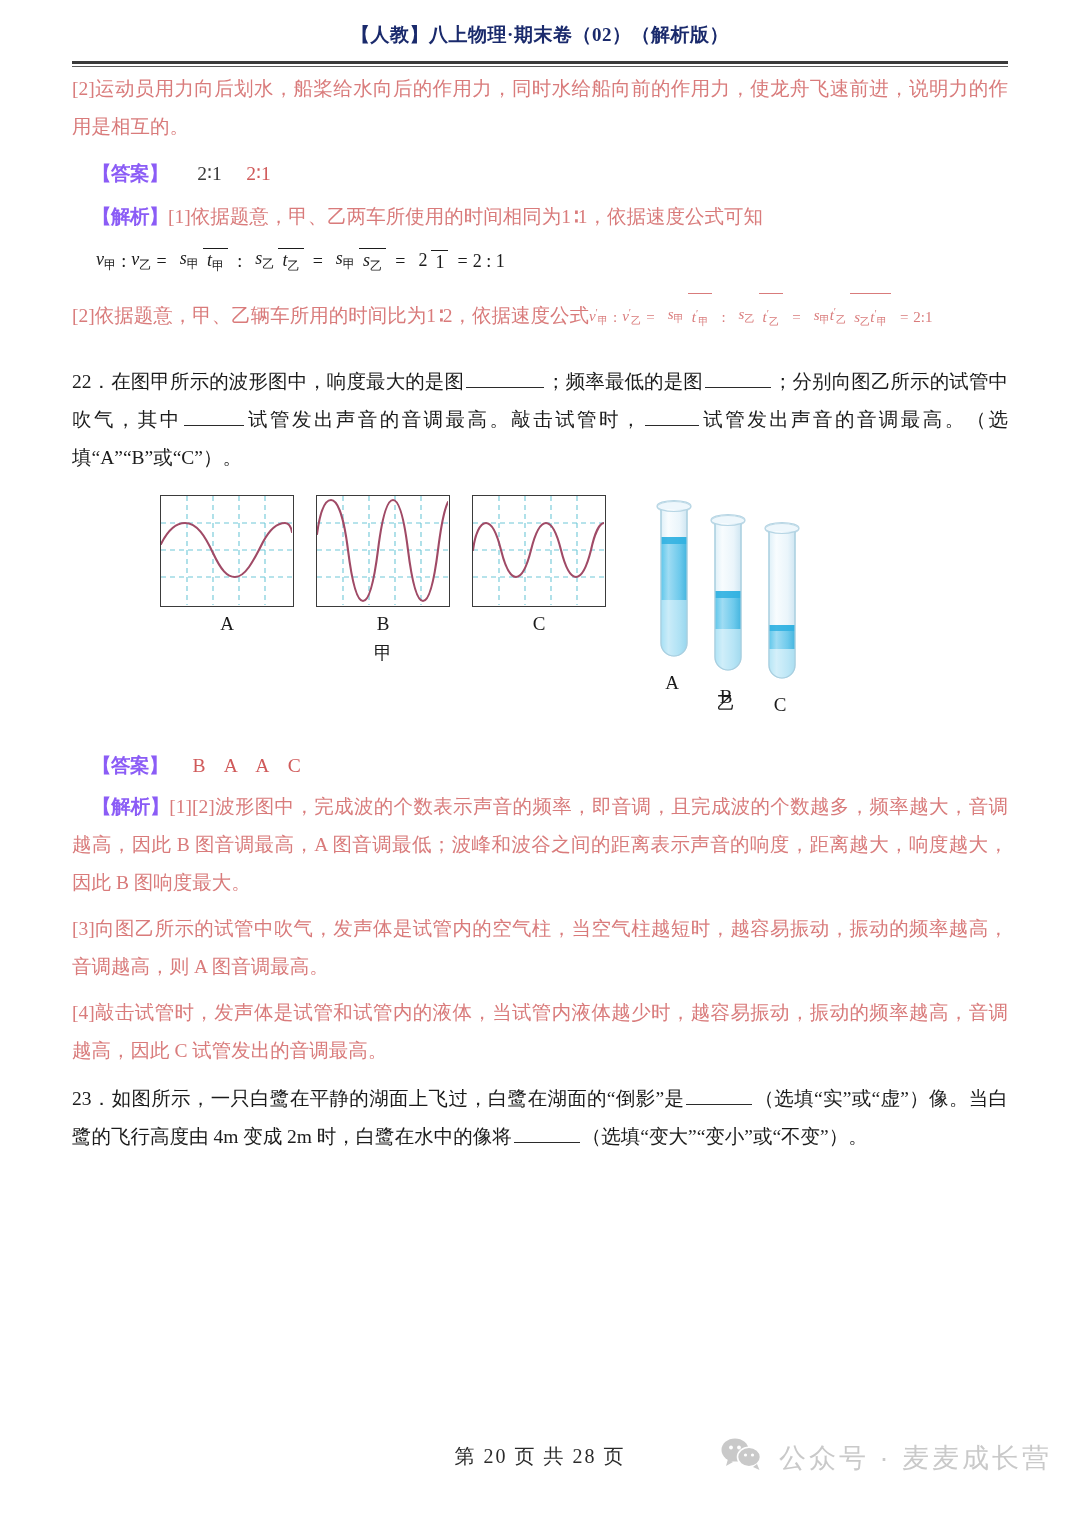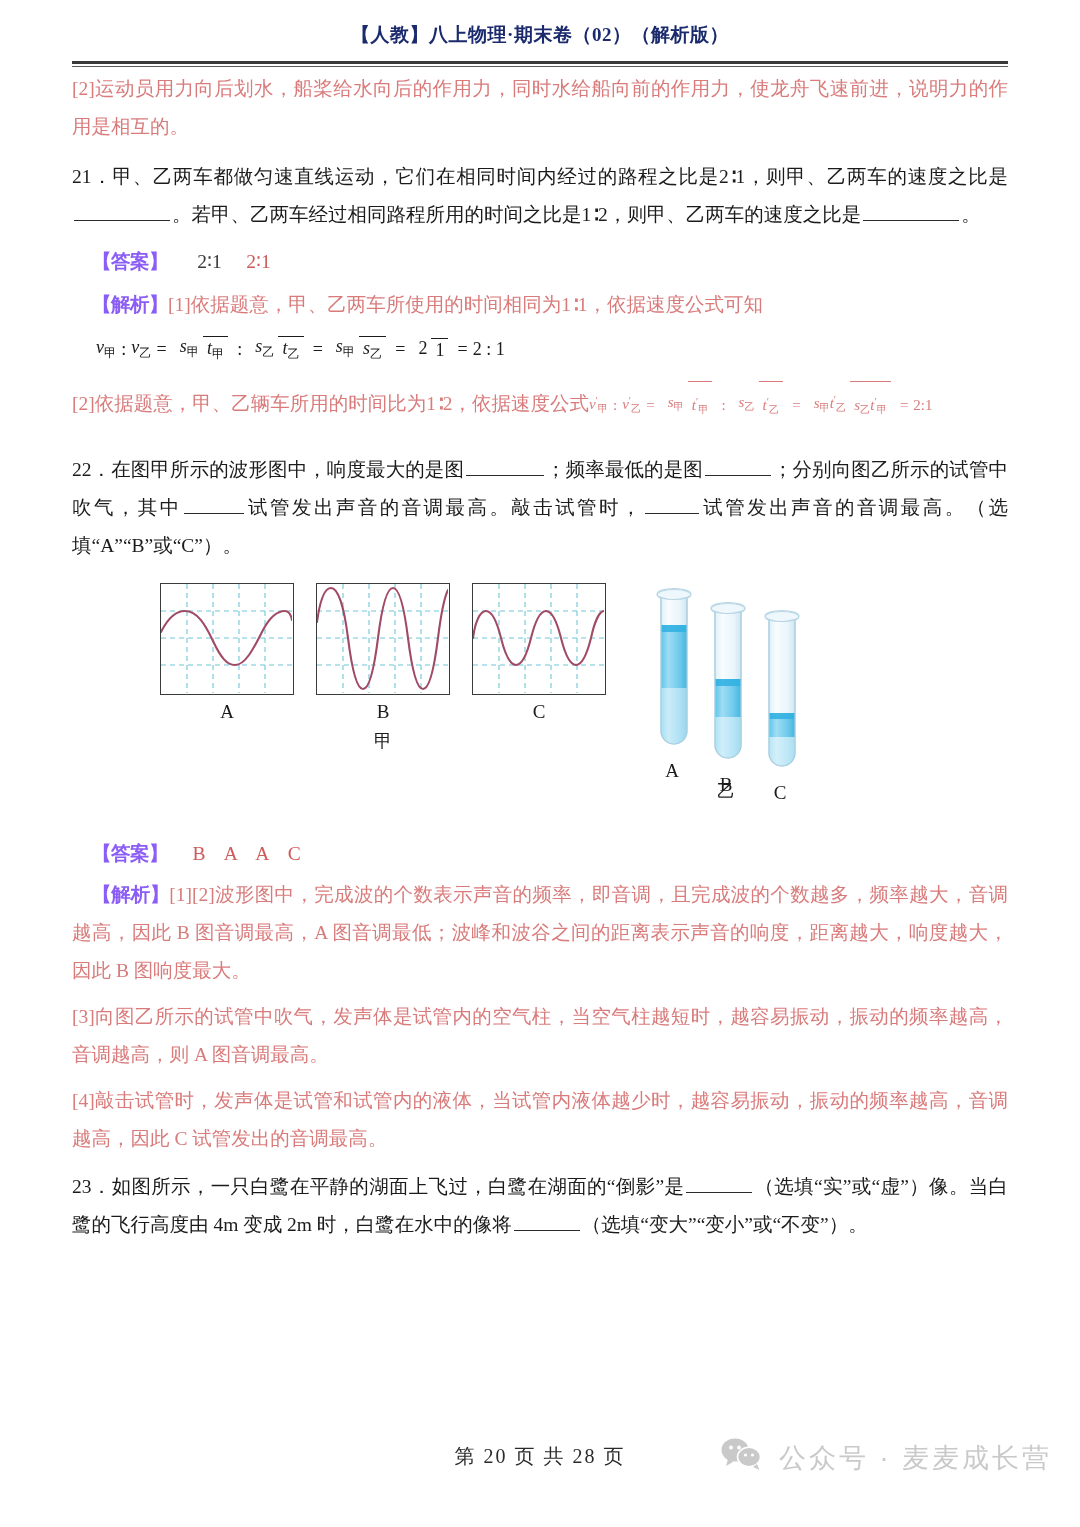--- a/index.html
+++ b/index.html
@@ -218,23 +218,20 @@
 
 <div class="page">
 
   <div class="doc-header">
     <div class="doc-title">【人教】八上物理·期末卷（02）（解析版）</div>
     <div class="header-rule"></div>
   </div>
 
   <div class="para red" style="margin-top:3px;">[2]运动员用力向后划水，船桨给水向后的作用力，同时水给船向前的作用力，使龙舟飞速前进，说明力的作用是相互的。</div>
 
-  <div class="para" style="margin-top:12px;">
-    <span class="q-num">21．</span><span>甲、乙两车都做匀速直线运动，它们在相同时间内经过的路程之比是2∶1，则甲、乙两车的速度之比是</span><span class="blank w1"></span><span>。若甲、乙两车经过相同路程所用的时间之比是1∶2，则甲、乙两车的速度之比是</span><span class="blank w1"></span><span>。</span>
-  </div>
 
   <div class="ans-line"><span class="tag-ans">【答案】</span><span>      </span><span class="ans-val-dark">2∶1</span><span>     </span><span class="ans-val-red">2∶1</span></div>
 
   <div class="para red" style="margin-top:6px;"><span class="tag-ana">【解析】</span><span>[1]依据题意，甲、乙两车所使用的时间相同为1∶1，依据速度公式可知</span></div>
 
   <div class="math-row" aria-hidden="false">
     <span class="mi">v<span class="sub">甲</span></span>
       <span class="op">:</span>
       <span class="mi">v<span class="sub">乙</span></span>
     <span class="op">=</span>

